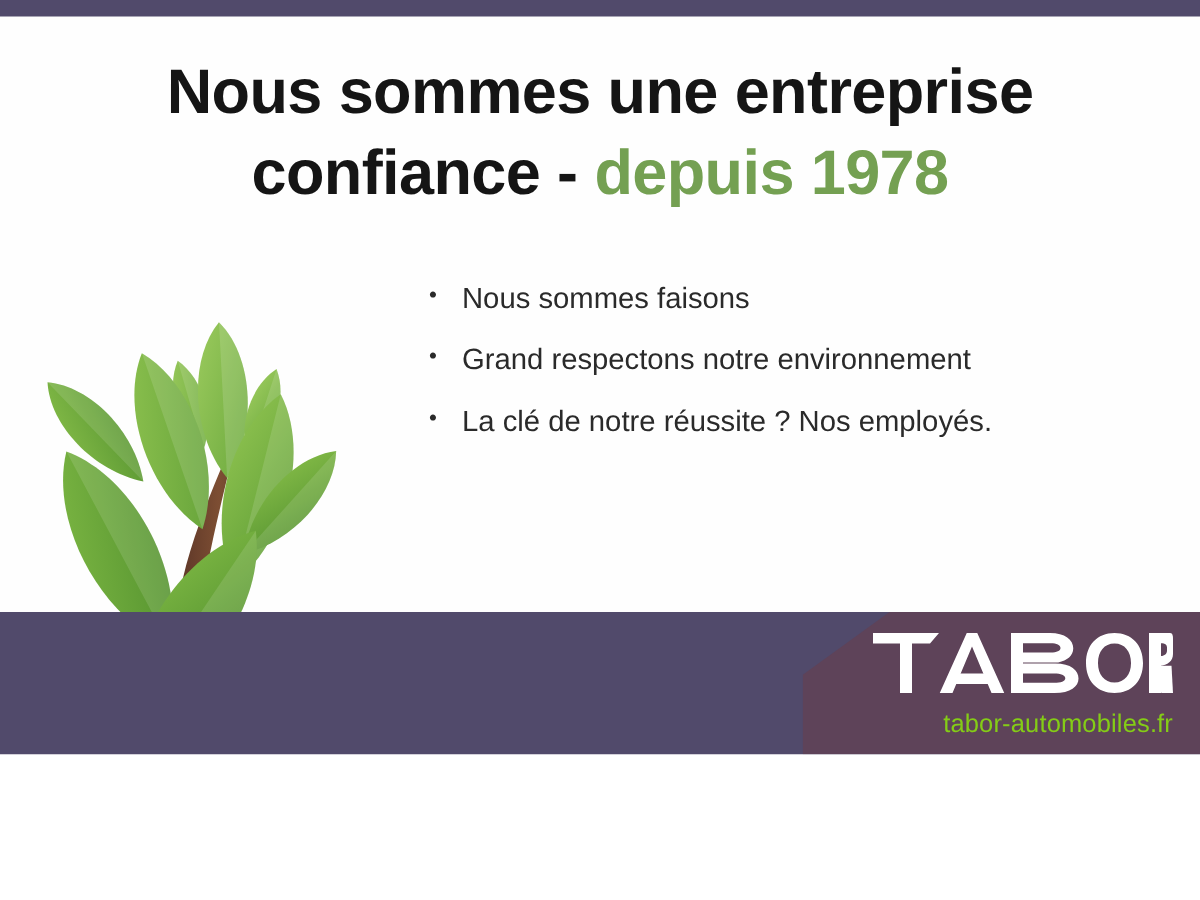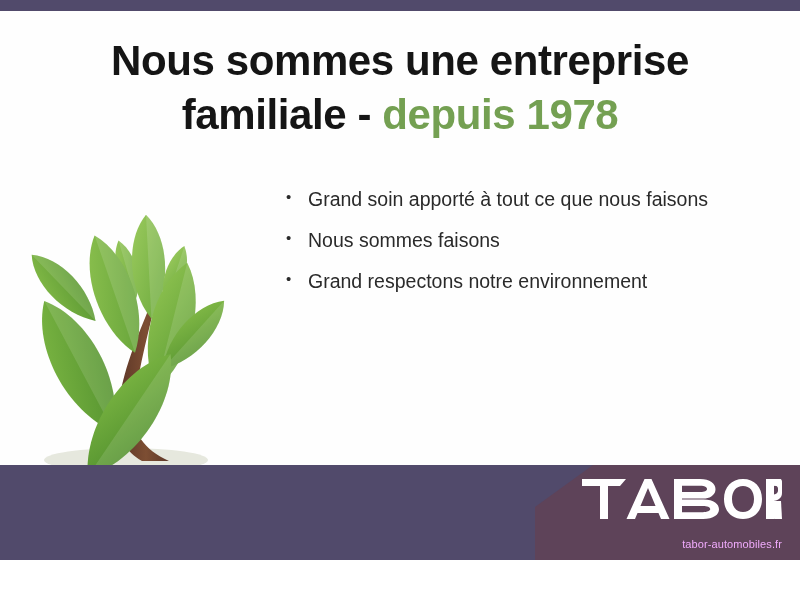--- a/index.html
+++ b/index.html
@@ -14,21 +14,21 @@
   body {
     font-family: "Liberation Sans", sans-serif;
     background: #ffffff;
     position: relative;
   }
 
   .slide {
     position: absolute;
     inset: 0;
     width: 800px;
-    height: 560px;
+    height: 503px;
     background: #fefefe;
     overflow: hidden;
     text-decoration: underline;
   }
 
   
   .bar-top {
     position: absolute;
     left: 0; top: 0;
     width: 800px;
@@ -61,22 +61,22 @@
     top: 14px;
     width: 200px;
     height: 40px;
   }
   .wordmark svg { display: block; width: 100%; height: 100%; }
 
   .tagline {
     position: absolute;
     right: 18px;
     bottom: 10px;
-    color: #f0abfc;
-    font-size: 11px;
+    color: #84cc16;
+    font-size: 17px;
     letter-spacing: 0.1px;
     white-space: nowrap;
     text-align: right;
   }
 
   
   .headline {
     position: absolute;
     left: 0;
     top: 34px;
@@ -129,21 +129,21 @@
 </style>
 </head>
 <body>
 
 <div class="slide">
 
   <div class="bar-top"></div>
 
   <div class="headline">
     <span class="line">Nous sommes une entreprise</span>
-    <span class="line"><span>familiale - </span><span class="accent">depuis 1978</span></span>
+    <span class="line"><span>confiance - </span><span class="accent">depuis 1978</span></span>
   </div>
 
   <div class="tree">
     <svg viewBox="0 0 256 304" xmlns="http://www.w3.org/2000/svg" aria-hidden="true">
       <defs>
         <linearGradient id="lfA" x1="0" y1="0" x2="1" y2="1">
           <stop offset="0" stop-color="#9ccb5e"></stop>
             <stop offset="1" stop-color="#6aa83c"></stop>
         </linearGradient>
         <linearGradient id="lfB" x1="0" y1="0" x2="1" y2="1">
@@ -211,23 +211,23 @@
       </g>
 
       <g transform="translate(130,152) rotate(34)">
         <path d="M32 0 C 64 36, 64 108, 32 148 C 0 108, 0 36, 32 0 Z" fill="url(#lfD)"></path>
         <path d="M32 0 C 64 36, 64 108, 32 148 Z" fill="#ffffff" opacity="0.12"></path>
       </g>
     </svg>
   </div>
 
   <ul class="bullets">
-    <li>Grand soin apporté à tout ce que nous faisons</li>
     <li>Nous sommes faisons</li>
     <li>Grand respectons notre environnement</li>
+    <li>La clé de notre réussite ? Nos employés.</li>
   </ul>
 
   <div class="bar-bottom"></div>
 
   <div class="logo-plaque">
     <div class="wordmark">
       <svg viewBox="0 0 200 40" xmlns="http://www.w3.org/2000/svg" aria-hidden="true">
         <g fill="#ffffff">
 
           <path d="M0 0 H44 L38 7 H26 V40 H18 V7 H0 Z"></path>

